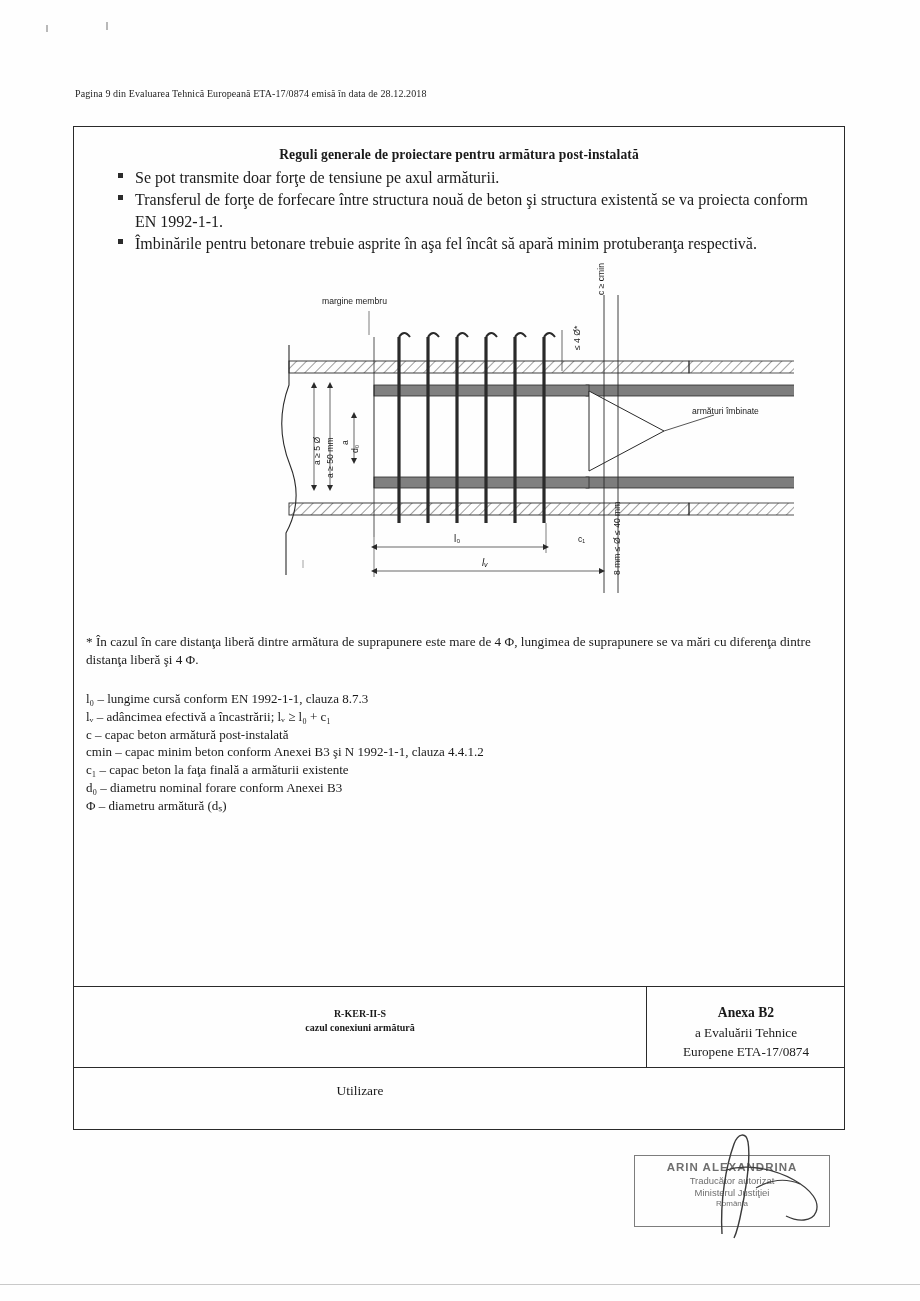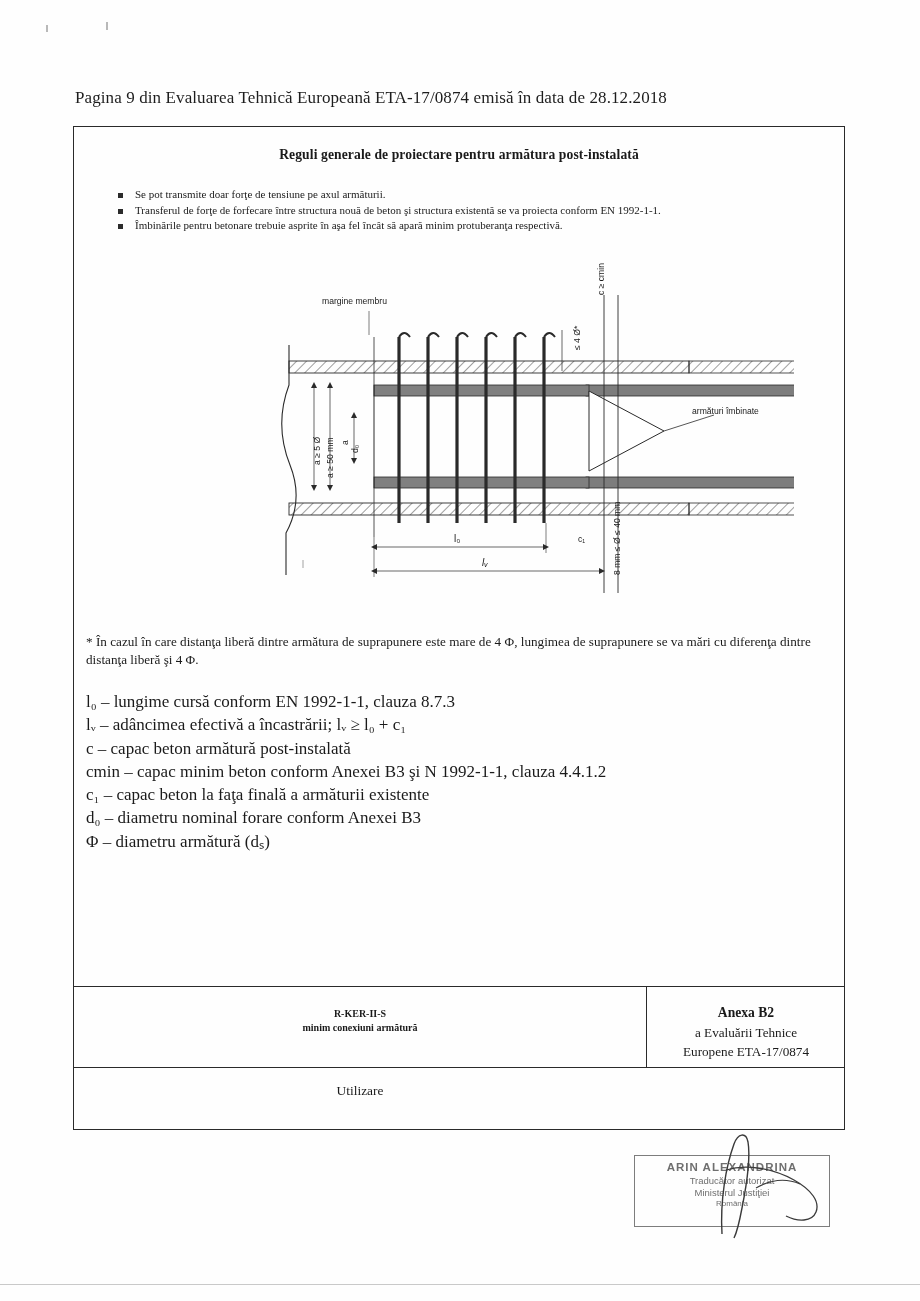--- a/index.html
+++ b/index.html
@@ -22,21 +22,21 @@
   }
   
   .speck {
     position: absolute;
     background: #b9b9b9;
   }
   .header-line {
     position: absolute;
     top: 88px;
     left: 75px;
-    font-size: 17px;
+    font-size: 10px;
     letter-spacing: 0.1px;
     color: #1d1d1d;
     white-space: nowrap;
   }
   .frame {
     position: absolute;
     left: 73px;
     top: 126px;
     width: 772px;
     height: 1004px;
@@ -48,24 +48,24 @@
     top: 20px;
     left: 0;
     width: 100%;
     text-align: center;
     font-size: 13.6px;
     font-weight: bold;
     letter-spacing: 0.1px;
   }
   .bullets {
     position: absolute;
-    top: 60px;
+    top: 40px;
     left: 36px;
     width: 706px;
-    font-size: 11px;
+    font-size: 16px;
     line-height: 1.33;
   }
   .bullet {
     position: relative;
     padding-left: 25px;
     margin-bottom: 1px;
   }
   .bullet .sq {
     position: absolute;
     left: 8px;
@@ -96,21 +96,21 @@
     left: 12px;
     width: 748px;
     font-size: 13.2px;
     line-height: 1.35;
   }
   .legend {
     position: absolute;
     top: 563px;
     left: 12px;
     width: 730px;
-    font-size: 17px;
+    font-size: 13px;
     line-height: 1.37;
   }
   .legend div { white-space: nowrap; }
   
   .tbl-hline {
     position: absolute;
     left: 0;
     width: 100%;
     height: 1px;
     background: #2a2a2a;
@@ -325,21 +325,21 @@
       <div>d₀ – diametru nominal forare conform Anexei B3</div>
       <div>Φ – diametru armătură (dₛ)</div>
     </div>
 
     <div class="tbl-hline" style="top:859px;"></div>
     <div class="tbl-hline" style="top:940px;"></div>
     <div class="tbl-vline" style="left:572px;top:859px;height:81px;"></div>
 
     <div class="cell-prod">
       <div>R-KER-II-S</div>
-      <div>minim conexiuni armătură</div>
+      <div>cazul conexiuni armătură</div>
     </div>
 
     <div class="cell-annex">
       <div class="b">Anexa B2</div>
       <div>a Evaluării Tehnice</div>
       <div>Europene ETA-17/0874</div>
     </div>
 
     <div class="cell-use">Utilizare</div>
 

